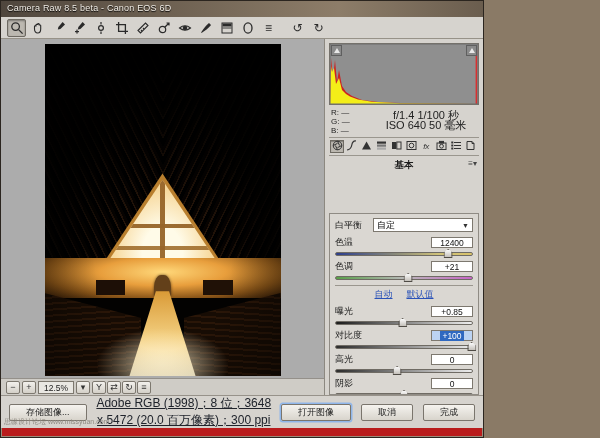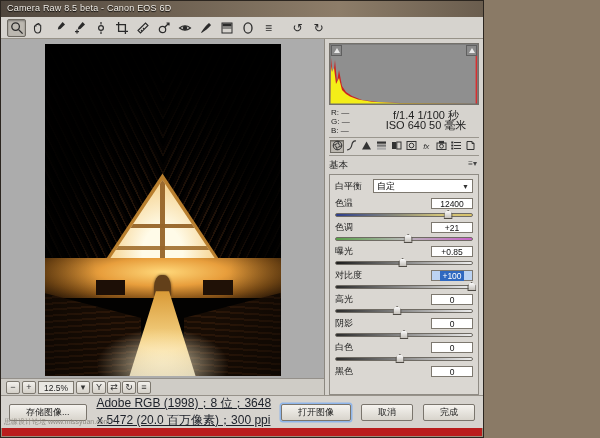--- a/index.html
+++ b/index.html
@@ -87,25 +87,25 @@
 
   .info-row { display:flex; padding:3px 2px 2px; border-bottom:1px solid #9a968e; }
   .rgb-col { width:44px; font-size:8px; line-height:9px; color:#222; }
   .exif-col { flex:1; text-align:center; font-size:11px; line-height:10px; color:#222; padding-top:2px; }
 
   .tabs { display:flex; justify-content:space-between; padding:2px 1px; border-bottom:1px solid #9a968e; }
   .tab { width:14px; height:13px; display:flex; align-items:center; justify-content:center;
       border:1px solid transparent; color:#333; }
   .tab.active { background:#bcb8b0; border-color:#6e6a62; box-shadow:inset 0 1px 1px rgba(0,0,0,.3); }
 
-  .panel-header { position:relative; font-weight:normal; font-size:9.5px;
+  .panel-header { position:relative; text-align:center; font-weight:bold; font-size:9.5px;
       padding:3px 0 2px; color:#1c1c1c; }
   .panel-menu { position:absolute; right:2px; top:3px; font-size:8px; color:#444; line-height:9px; }
 
-  .panel-body { flex:1; border:1px solid #8f8b84; background:#dad7d2; padding:4px 5px 0; overflow:hidden; }
+  .panel-body { flex:1; border:1px solid #8f8b84; background:#dad7d2; padding:4px 5px 0; overflow:hidden;margin-top:39px; }
 
   .wb-row { display:flex; align-items:center; margin-bottom:4px; }
   .wb-label { width:38px; color:#1c1c1c; }
   .wb-select { flex:1; height:14px; border:1px solid #7d786f; background:#fff;
       display:flex; align-items:center; justify-content:space-between; padding:0 3px; font-size:9px; }
   .wb-caret { font-size:7px; color:#333; }
 
   .slider { margin-bottom:2px; }
   .slider-top { display:flex; justify-content:space-between; align-items:center; height:12px;gap:20px; }
   .slabel { color:#1c1c1c; }
@@ -429,20 +429,24 @@
       <span class="slabel">色调</span>
       <div class="svalue"><span>+21</span></div>
     </div>
     <div class="strack-wrap">
       <div class="strack track-tint"></div>
       <div class="shandle" style="left: 53%;"></div>
     </div>
   </div>
 </div>
 
+        <div class="auto-row">
+          <span class="link">自动</span>
+          <span class="link">默认值</span>
+        </div>
 
         <div id="tone-sliders-host">
   <div class="slider">
     <div class="slider-top">
       <span class="slabel">曝光</span>
       <div class="svalue"><span>+0.85</span></div>
     </div>
     <div class="strack-wrap">
       <div class="strack track-exposure"></div>
       <div class="shandle" style="left: 49%;"></div>

